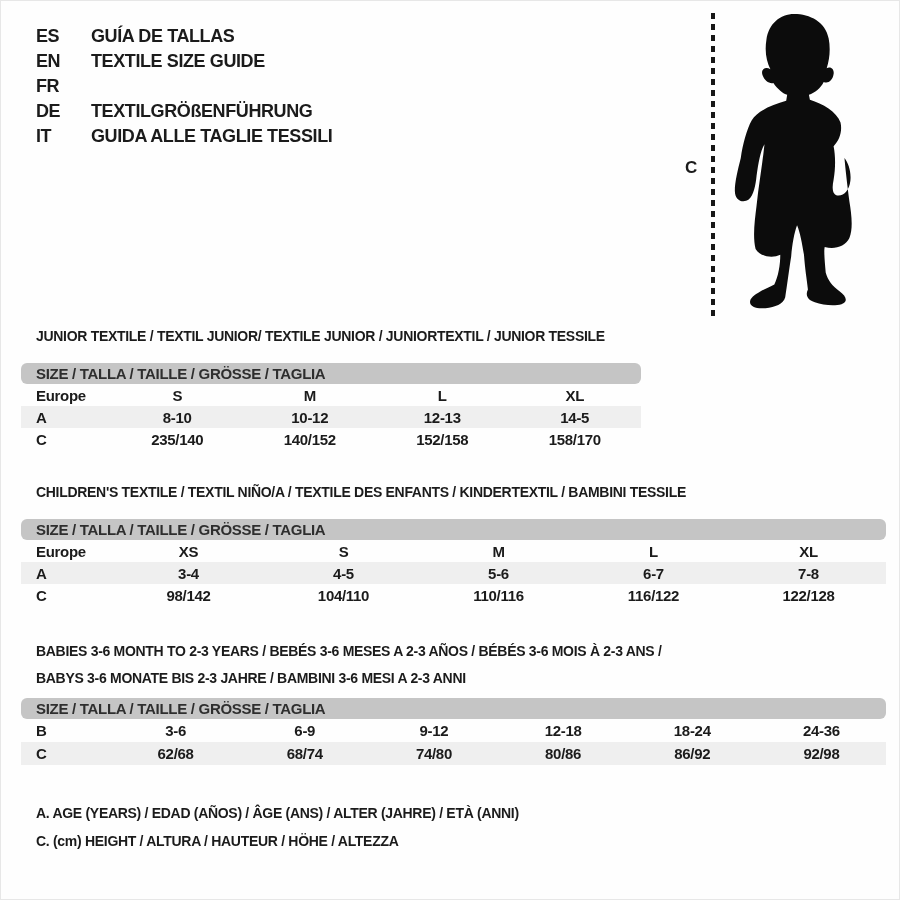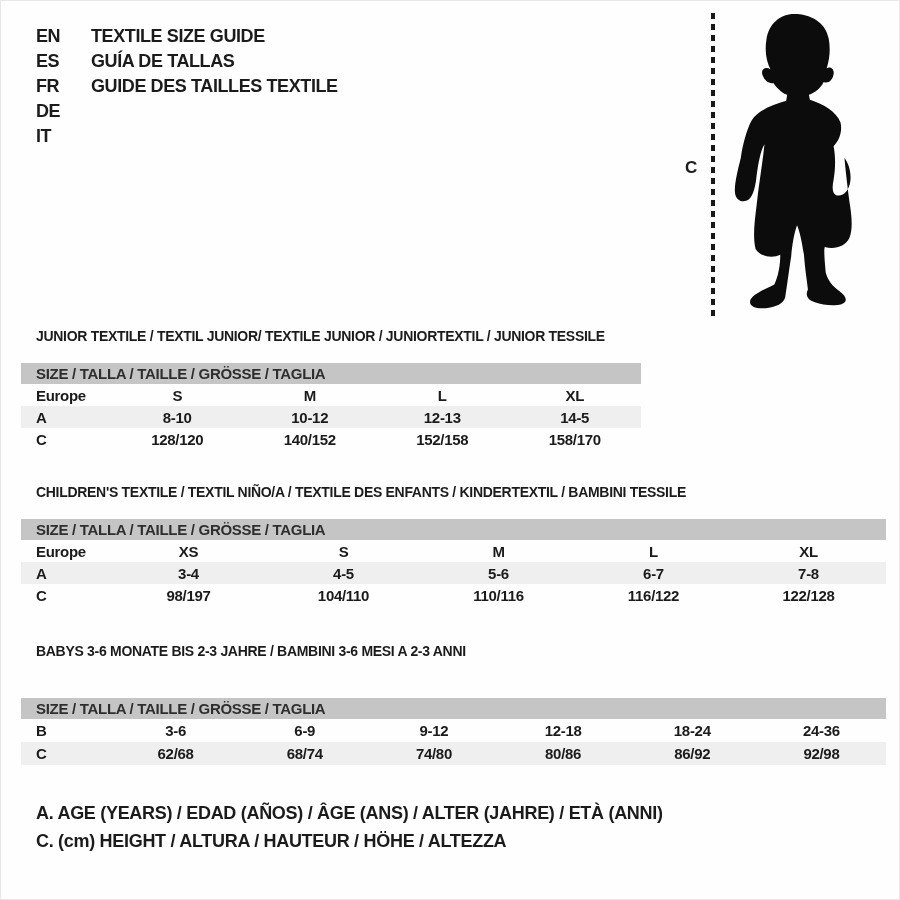--- a/index.html
+++ b/index.html
@@ -21,54 +21,55 @@
     font-size:17px; font-weight:700; }
   .baby { position:absolute; left:722px; top:10px; }
   
   .section-heading { position:absolute; left:35px; font-size:14px; font-weight:700;
     letter-spacing:-0.3px; line-height:27px; }
   .h1 { top:322px; } .h2 { top:478px; } .h3 { top:637px; }
   
   .sizetable { position:absolute; left:20px; }
   .t1 { top:362px; width:620px; } .t2 { top:518px; width:865px; } .t3 { top:697px; width:865px; }
   .size-bar { background:var(--size-bar-bg,#c5c5c5); height:21px; line-height:21px;
-    padding-left:15px; font-weight:700; font-size:15px; letter-spacing:-0.3px; color:#2e2e2e; }
+    padding-left:15px; font-weight:700; font-size:15px; letter-spacing:-0.3px; color:#2e2e2e;border-radius:6px; }
   .trow { display:flex; height:22px; align-items:center;
     font-weight:700; font-size:15px; letter-spacing:-0.3px; }
   .t3 .trow { height:23px; }
   .trow.shade { background:var(--row-shade-bg,#efefef); }
   .tlabel { width:90px; padding-left:15px; box-sizing:border-box; }
   .tcell { flex:1; text-align:center; }
   
   .legend { position:absolute; left:35px; top:799px; }
-  .legend-line { font-size:18px; font-weight:700; letter-spacing:-0.3px; line-height:27.5px; }
+  .legend-line { font-size:14px; font-weight:700; letter-spacing:-0.3px; line-height:27.5px; }
 </style>
 </head>
 <body>
 
 <div class="page">
 
   <div class="lang-block">
     <div class="lang-row">
+      <span class="lang-code">ES</span>
+      <span class="lang-title">GUÍA DE TALLAS</span>
+    </div>
+    <div class="lang-row">
       <span class="lang-code">EN</span>
       <span class="lang-title">TEXTILE SIZE GUIDE</span>
     </div>
     <div class="lang-row">
-      <span class="lang-code">ES</span>
-      <span class="lang-title">GUÍA DE TALLAS</span>
-    </div>
-    <div class="lang-row">
       <span class="lang-code">FR</span>
-      <span class="lang-title">GUIDE DES TAILLES TEXTILE</span>
     </div>
     <div class="lang-row">
       <span class="lang-code">DE</span>
+      <span class="lang-title">TEXTILGRÖßENFÜHRUNG</span>
     </div>
     <div class="lang-row">
       <span class="lang-code">IT</span>
+      <span class="lang-title">GUIDA ALLE TAGLIE TESSILI</span>
     </div>
   </div>
 
   <div class="measure-line"></div>
   <div class="measure-label">C</div>
   <svg class="baby" width="158" height="303" viewBox="0 0 160 305" aria-hidden="true">
     <path fill="#0c0c0c" d="M72,2 C58,2 46,12 44,28 C42,40 44,50 48,58 C43,55 38,58 40,64
       C42,70 47,73 51,72 C55,78 61,83 65,84 L64,90 C50,94 35,100 29,110 C24,119 20,134 18,148
       C15,160 12,172 12,181 C12,191 20,194 26,190 C31,186 33,176 34,166 C36,152 38,141 42,134
       C40,154 36,176 34,196 C32,212 30,228 33,240 C38,248 50,250 58,246 C58,256 56,268 52,276
@@ -93,21 +94,21 @@
       </div>
       <div class="trow shade">
         <div class="tlabel">A</div>
         <div class="tcell">8-10</div>
         <div class="tcell">10-12</div>
         <div class="tcell">12-13</div>
         <div class="tcell">14-5</div>
       </div>
       <div class="trow">
         <div class="tlabel">C</div>
-        <div class="tcell">128/120</div>
+        <div class="tcell">235/140</div>
         <div class="tcell">140/152</div>
         <div class="tcell">152/158</div>
         <div class="tcell">158/170</div>
       </div>
     </div>
 
   <div class="section-heading h2">CHILDREN'S TEXTILE / TEXTIL NIÑO/A / TEXTILE DES ENFANTS / KINDERTEXTIL / BAMBINI TESSILE</div>
   <div class="sizetable t2">
     <div class="size-bar">SIZE / TALLA / TAILLE / GRÖSSE / TAGLIA</div>
   <div class="trow">
@@ -121,29 +122,30 @@
       <div class="trow shade">
         <div class="tlabel">A</div>
         <div class="tcell">3-4</div>
         <div class="tcell">4-5</div>
         <div class="tcell">5-6</div>
         <div class="tcell">6-7</div>
         <div class="tcell">7-8</div>
       </div>
       <div class="trow">
         <div class="tlabel">C</div>
-        <div class="tcell">98/197</div>
+        <div class="tcell">98/142</div>
         <div class="tcell">104/110</div>
         <div class="tcell">110/116</div>
         <div class="tcell">116/122</div>
         <div class="tcell">122/128</div>
       </div>
     </div>
 
   <div class="section-heading h3">
+    <div>BABIES 3-6 MONTH TO 2-3 YEARS / BEBÉS 3-6 MESES A 2-3 AÑOS / BÉBÉS 3-6 MOIS À 2-3 ANS /</div>
     <div>BABYS 3-6 MONATE BIS 2-3 JAHRE / BAMBINI 3-6 MESI A 2-3 ANNI</div>
   </div>
   <div class="sizetable t3">
     <div class="size-bar">SIZE / TALLA / TAILLE / GRÖSSE / TAGLIA</div>
   <div class="trow">
         <div class="tlabel">B</div>
         <div class="tcell">3-6</div>
         <div class="tcell">6-9</div>
         <div class="tcell">9-12</div>
         <div class="tcell">12-18</div>

